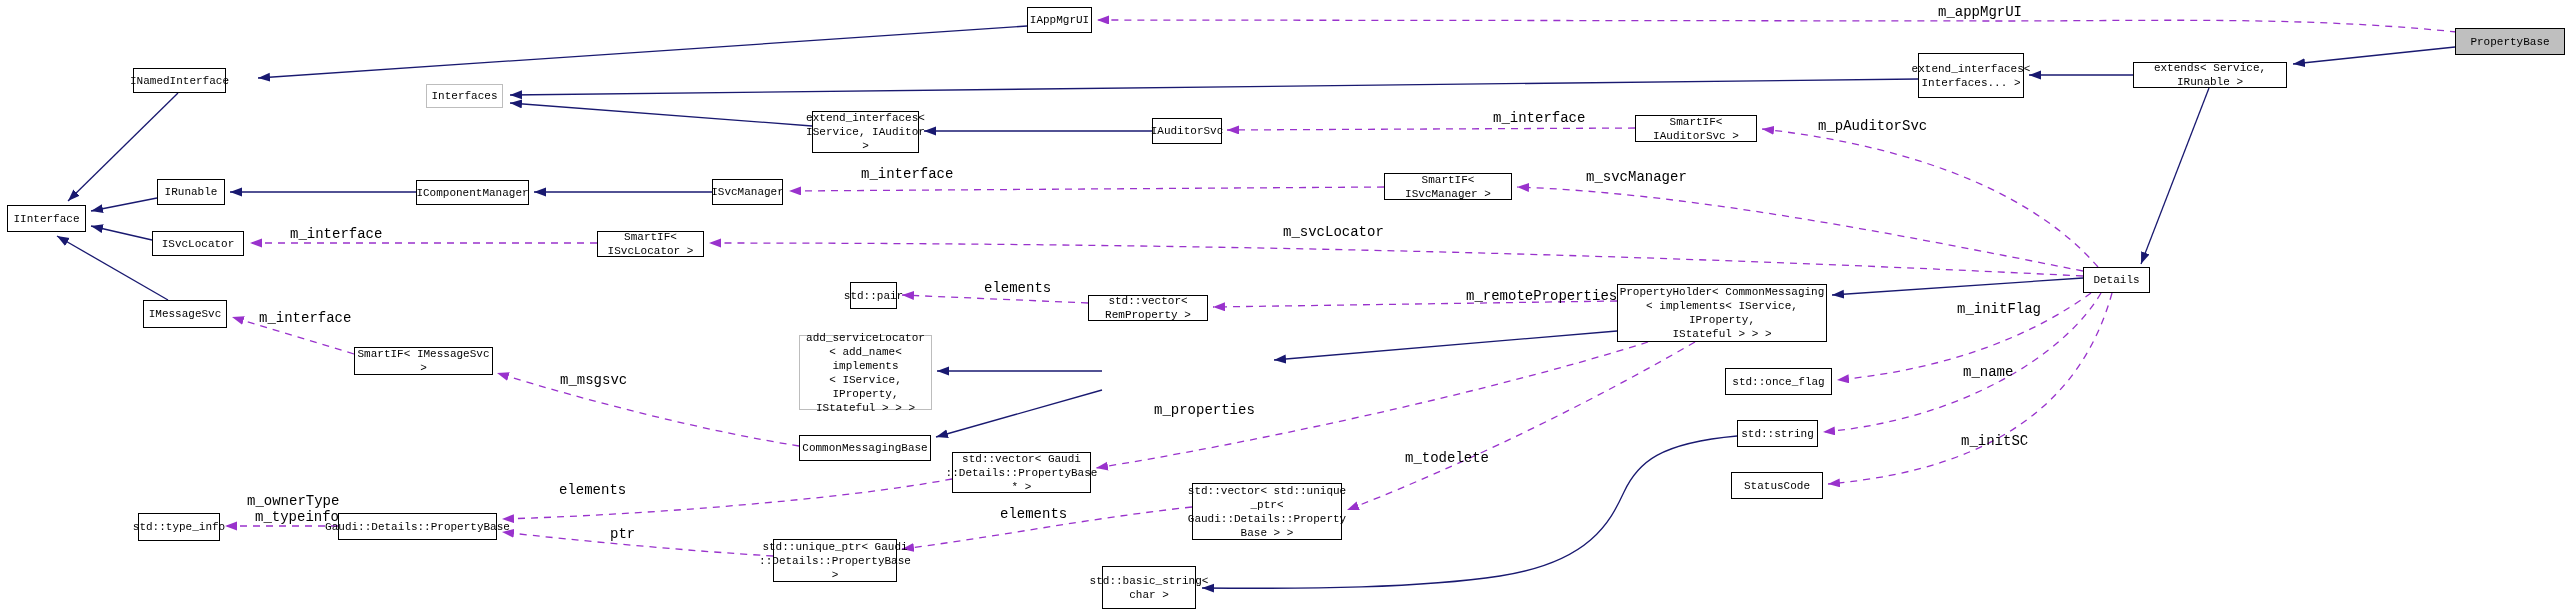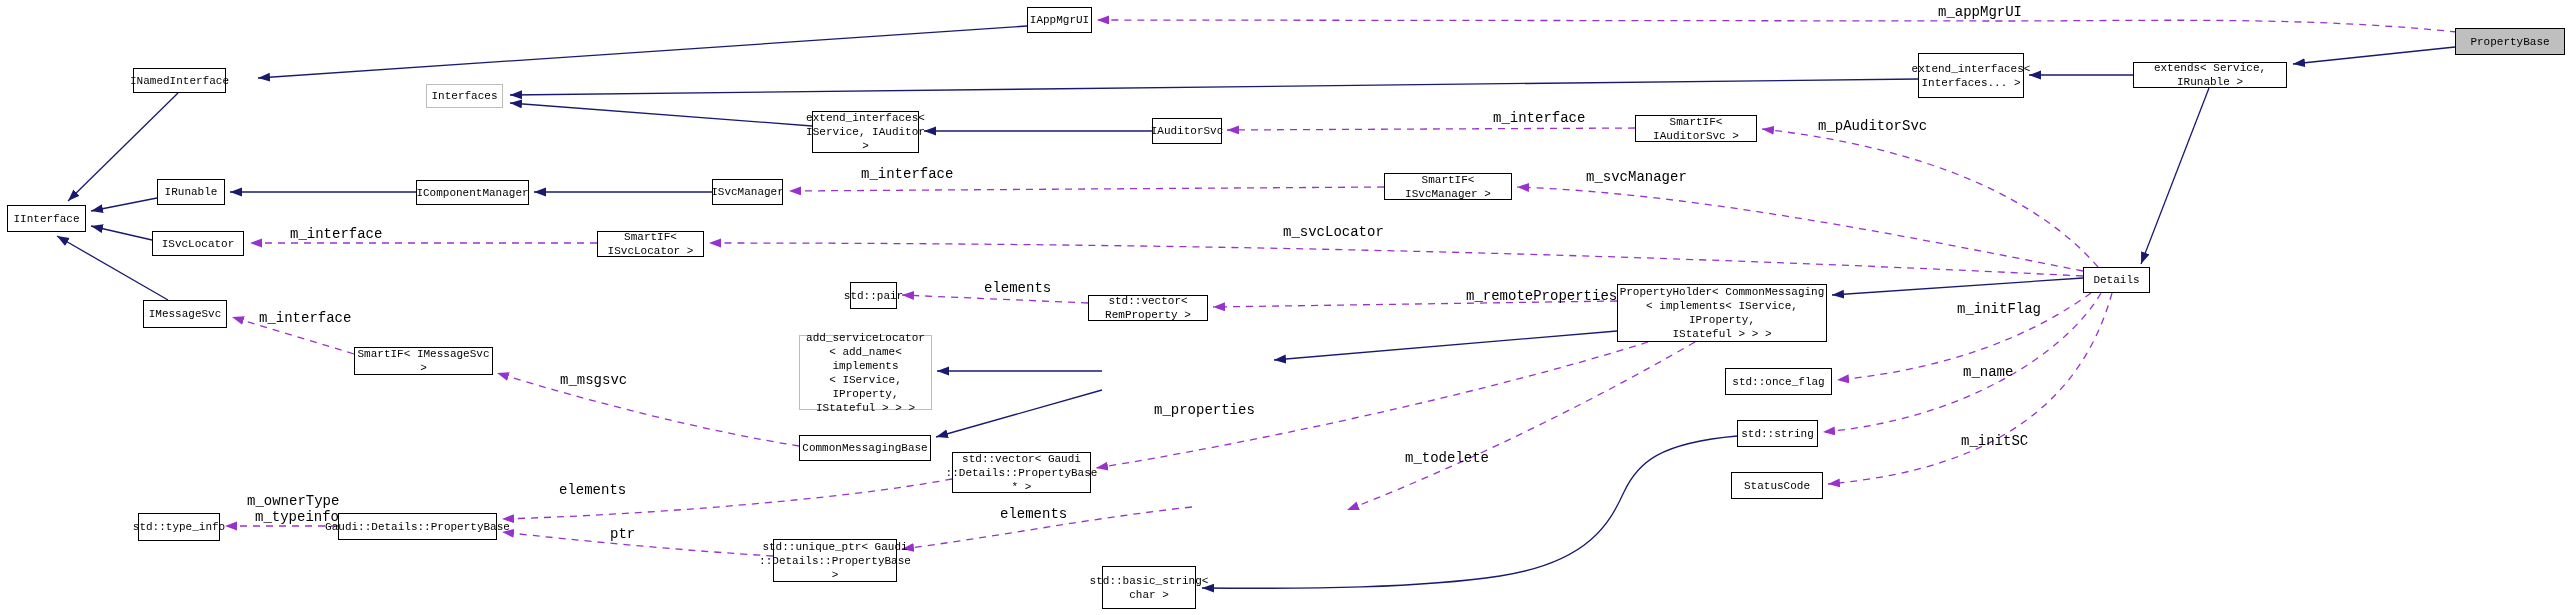--- a/index.html
+++ b/index.html
@@ -157,20 +157,25 @@
   <div class="node" style="left:1737px;top:420px;width:81px;height:27px">
       <span class="nl">std::string</span>
     </div>
   <div class="node" style="left:1731px;top:472px;width:92px;height:27px">
       <span class="nl">StatusCode</span>
     </div>
   <div class="node" style="left:952px;top:452px;width:139px;height:41px">
       <span class="nl">std::vector&lt; Gaudi
 ::Details::PropertyBase * &gt;</span>
     </div>
+  <div class="node" style="left:1192px;top:483px;width:150px;height:57px">
+      <span class="nl">std::vector&lt; std::unique
+_ptr&lt; Gaudi::Details::Property
+Base &gt; &gt;</span>
+    </div>
   <div class="node" style="left:138px;top:513px;width:82px;height:28px">
       <span class="nl">std::type_info</span>
     </div>
   <div class="node" style="left:338px;top:513px;width:159px;height:27px">
       <span class="nl">Gaudi::Details::PropertyBase</span>
     </div>
   <div class="node" style="left:773px;top:539px;width:124px;height:43px">
       <span class="nl">std::unique_ptr&lt; Gaudi
 ::Details::PropertyBase &gt;</span>
     </div>

